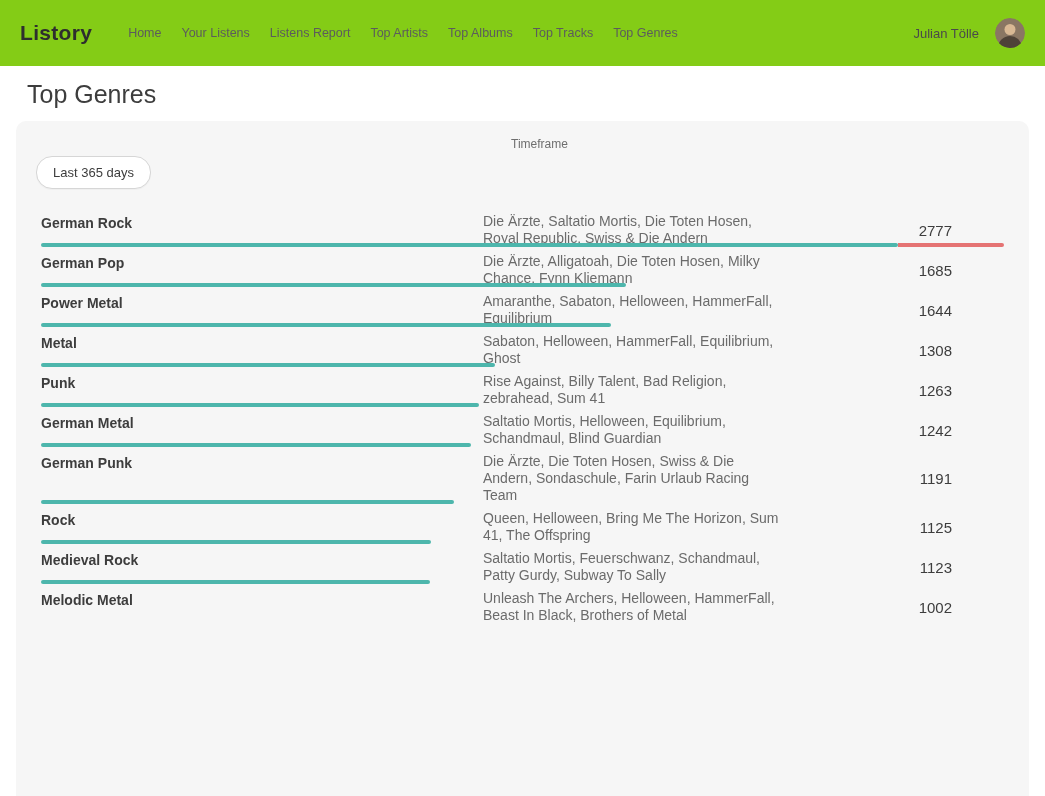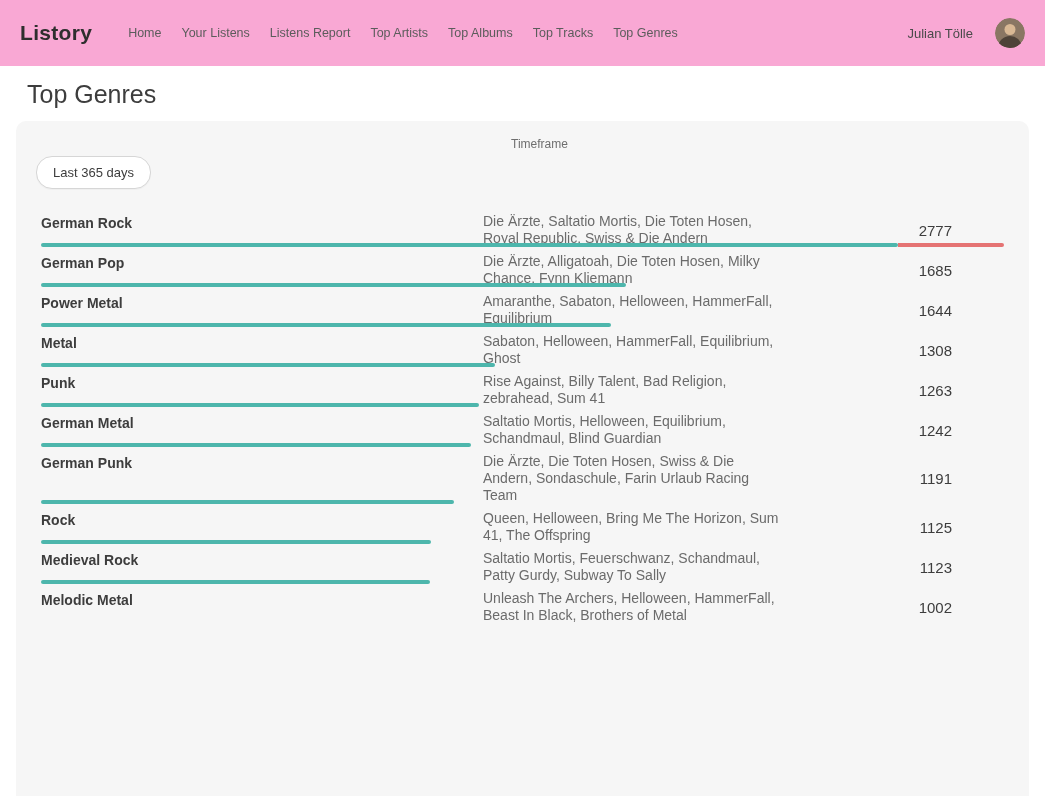--- a/index.html
+++ b/index.html
@@ -4,25 +4,25 @@
 <style>
   * { box-sizing: border-box; }
   html,body { margin:0; padding:0; }
   body {
     width:1045px; height:796px; overflow:hidden;
     background:#ffffff; color:#3d3d3d;
     font-family:"Liberation Sans", sans-serif;
   }
 
   
-  .nav { display:flex; align-items:center; height:66px; padding:0 20px; background:#f9a8d4; }
+  .nav { display:flex; align-items:center; height:66px; padding:0 20px; background:#84cc16; }
   .logo { font-size:21px; font-weight:bold; color:#2e2e2e; letter-spacing:.3px; cursor:pointer; }
   .nav-links { display:flex; gap:20px; margin-left:36px; }
   .nav-link { font-size:12.5px; color:#5c5c5c; cursor:pointer; white-space:nowrap; }
-  .user { margin-left:auto; display:flex; align-items:center; gap:22px; }
+  .user { margin-left:auto; display:flex; align-items:center; gap:16px; }
   .user-name { font-size:13px; color:#4a4a4a; }
   .avatar { width:30px; height:30px; border-radius:50%; overflow:hidden; display:inline-block; cursor:pointer; }
 
   
   main { padding:0 16px; }
   .page-title { font-size:25px; font-weight:400; color:#3d3d3d; margin:14px 0 12px 11px; }
 
   .card { background:#f6f6f6; border-radius:10px; padding-top:16px; height:720px; }
 
   .filter { margin-left:20px; }

